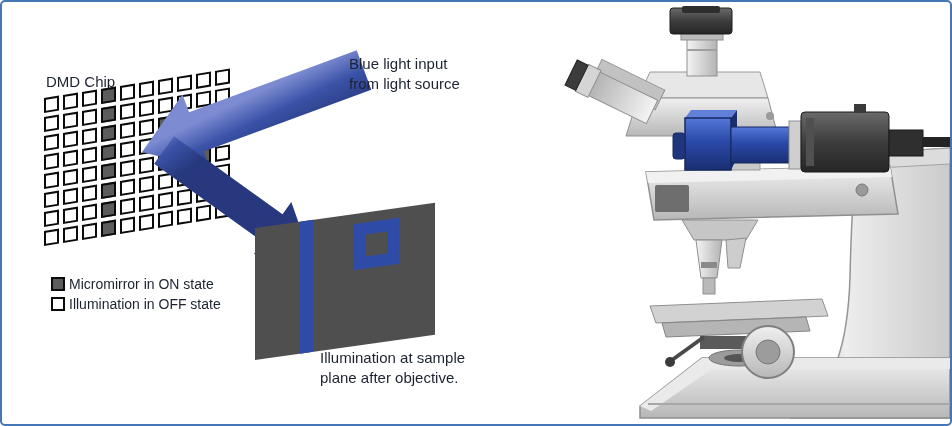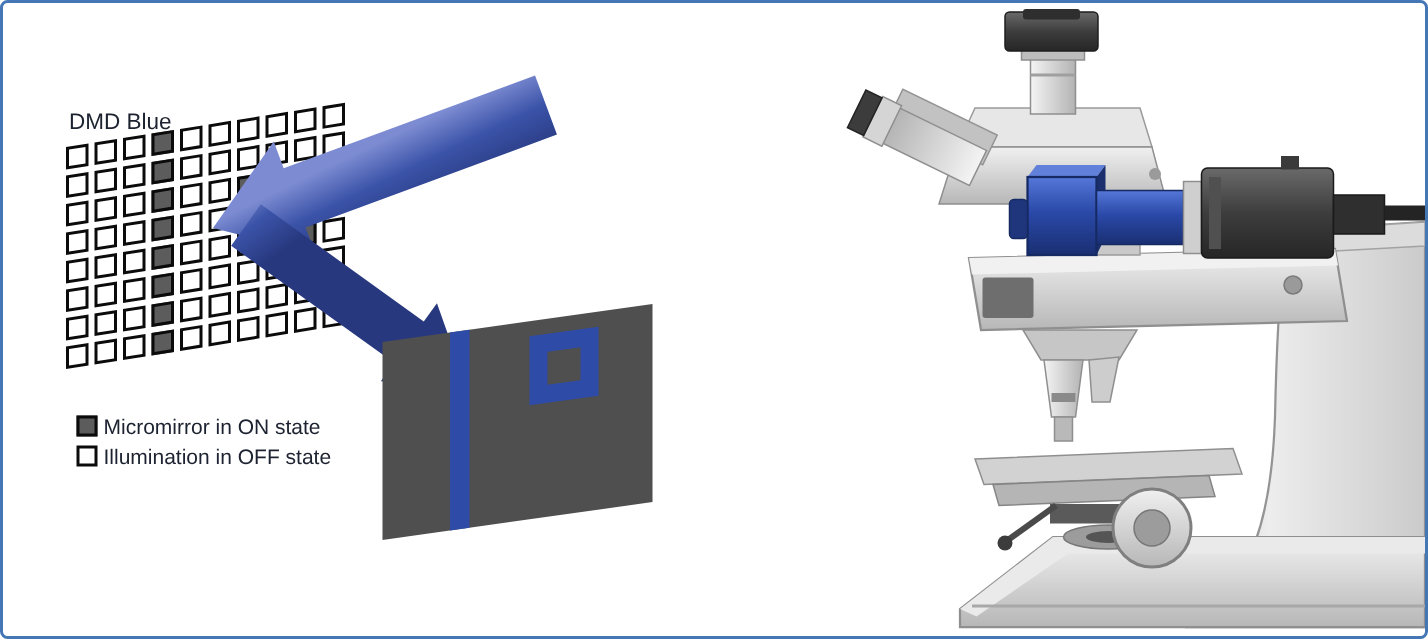--- a/index.html
+++ b/index.html
@@ -49,21 +49,25 @@
   .swatch.off{background:#ffffff;}
   .legend-row .legend-text{font-size:14px;color:var(--text);}
 
   #microscope{position:absolute;left:552px;top:4px;z-index:1;}
 </style>
 </head>
 <body>
 
 <div class="frame">
 
-  <div class="label" id="dmd-label">DMD Blue</div>
+  <div class="label" id="dmd-label">DMD Chip</div>
+  <div class="label" id="blue-light-label">Blue light input
+from light source</div>
+  <div class="label" id="illumination-label">Illumination at sample
+plane after objective.</div>
 
   <div id="dmd-grid" style="grid-template-columns: repeat(10, 15px);">
       <div class="mm-cell"></div>
       <div class="mm-cell"></div>
       <div class="mm-cell"></div>
       <div class="mm-cell on"></div>
       <div class="mm-cell"></div>
       <div class="mm-cell"></div>
       <div class="mm-cell"></div>
       <div class="mm-cell"></div>

